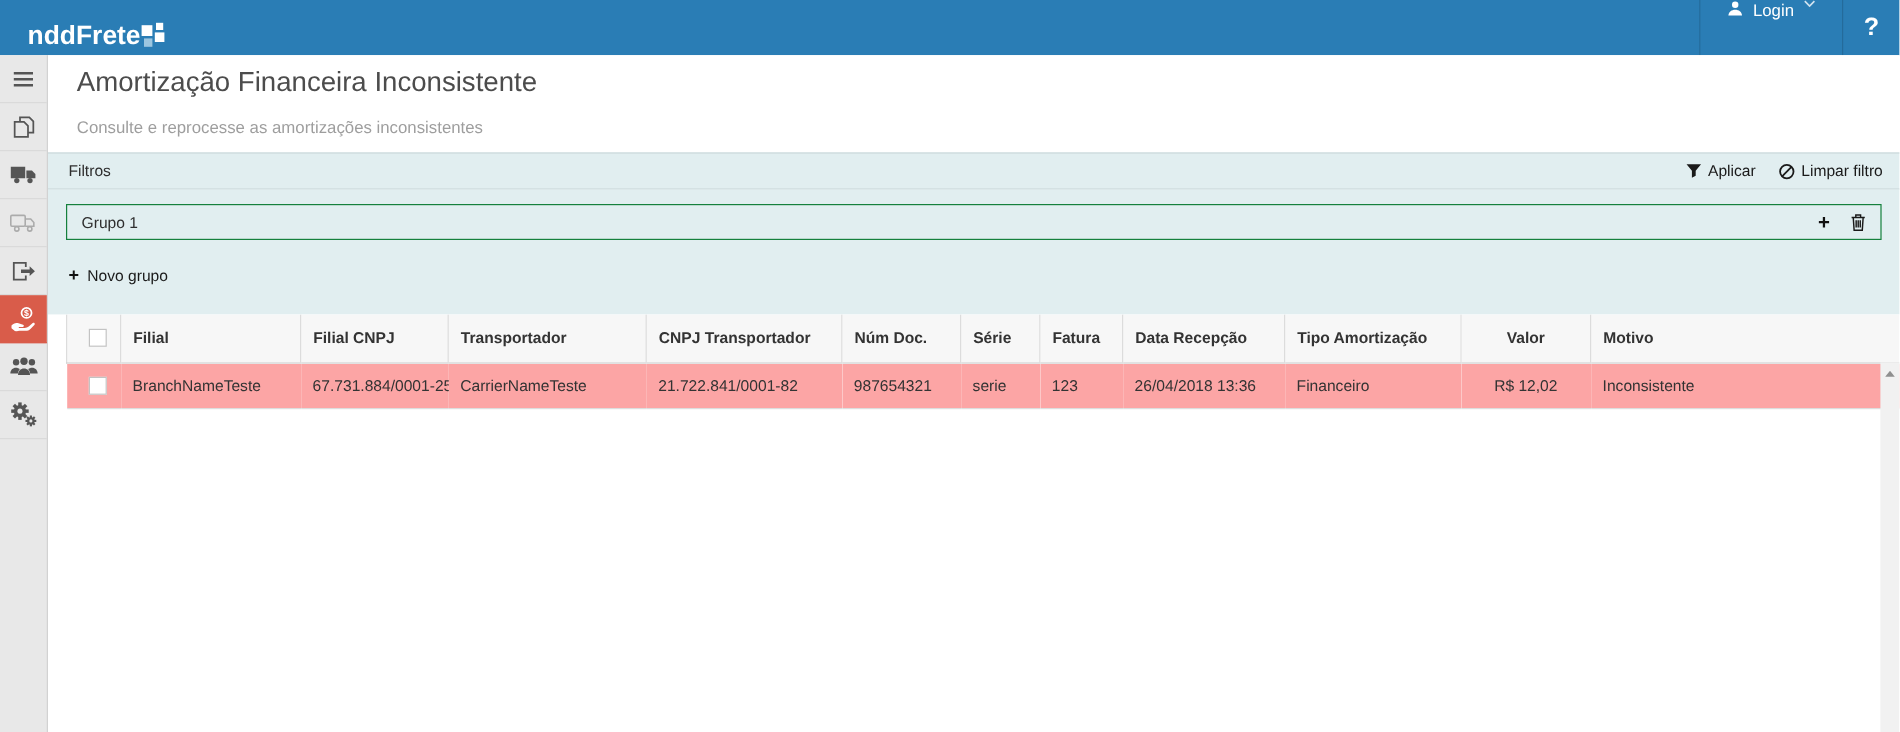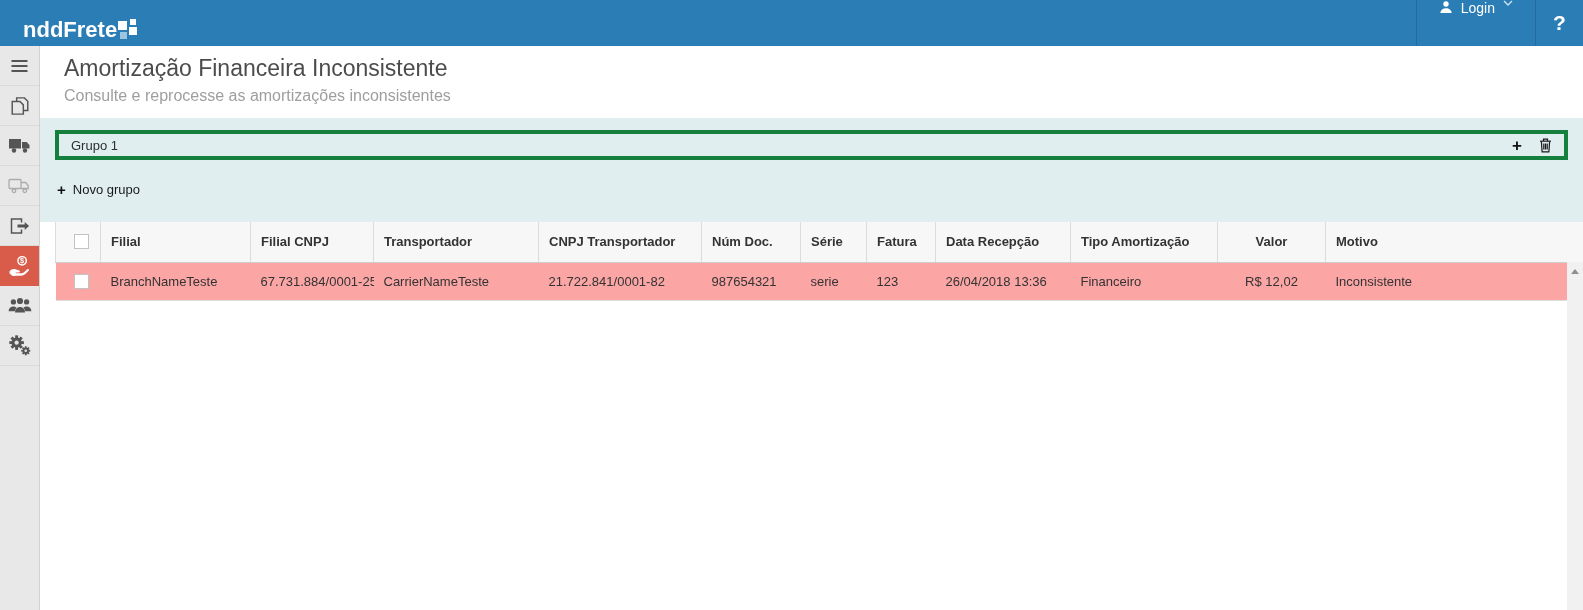--- a/index.html
+++ b/index.html
@@ -29,32 +29,32 @@
   .app { display:flex; height:574px; }
   .sidebar { width:40px; background:#e8e8e8; border-right:1px solid #d2d2d2; flex:0 0 40px; }
   .side-item { height:40px; display:flex; align-items:center; justify-content:center;
                border-bottom:1px solid #dadada; cursor:pointer; }
   .side-item.active { background:#d95c4a; border-bottom-color:#d95c4a; }
   .main { flex:1; display:flex; flex-direction:column; background:#fff; min-width:0; }
 
   
   .page-head { padding:9px 0 13px 24px; }
   .page-title { font-size:23px; font-weight:400; color:#4c4c4c; }
-  .page-subtitle { margin-top:5px; font-size:16px; color:#9e9e9e; }
+  .page-subtitle { margin-top:16px; font-size:14px; color:#9e9e9e; }
 
   
   .filter-bar { background:#e1eef0; border-top:1px solid #ccd9db; border-bottom:1px solid #ccd9db;
                 height:31px; display:flex; align-items:center; justify-content:space-between;
                 padding:0 14px 0 17px; }
   .filter-title { font-size:13px; color:#2e2e2e; }
   .filter-actions { display:flex; align-items:center; gap:19px; }
   .filter-action { display:flex; align-items:center; gap:5px; font-size:13px; color:#1a1a1a;
                    cursor:pointer; }
   .filter-panel { background:#e1eef0; padding:12px 15px 23px 15px; }
-  .group-box { height:30px; border:4px solid #15803d; display:flex; align-items:center;
+  .group-box { height:30px; border:1px solid #15803d; display:flex; align-items:center;
                justify-content:space-between; padding:0 12px 0 12px; cursor:pointer; }
   .group-name { font-size:13px; color:#2e2e2e; }
   .group-actions { display:flex; align-items:center; gap:17px; }
   .plus-glyph { font-size:17px; font-weight:bold; color:#111; line-height:1; cursor:pointer; }
   .trash-btn { display:flex; cursor:pointer; }
   .new-group { margin:22px 0 0 2px; display:inline-flex; align-items:center; gap:7px;
                font-size:13px; color:#1a1a1a; cursor:pointer; }
   .new-group .plus-glyph { font-size:15px; }
 
   
@@ -197,20 +197,38 @@
     </div>
   </div>
 
   <div class="main">
 
     <div class="page-head">
       <div class="page-title">Amortização Financeira Inconsistente</div>
       <div class="page-subtitle">Consulte e reprocesse as amortizações inconsistentes</div>
     </div>
 
+    <div class="filter-bar">
+      <span class="filter-title">Filtros</span>
+      <div class="filter-actions">
+        <div class="filter-action">
+          <svg class="icon" width="13" height="13" viewBox="0 0 14 13">
+            <path fill="#1a1a1a" d="M.5.5h13L8.7 6.2v4.5l-3.4 1.8V6.2z"></path>
+          </svg>
+          <span>Aplicar</span>
+        </div>
+        <div class="filter-action">
+          <svg class="icon" width="14" height="14" viewBox="0 0 14 14">
+            <circle cx="7" cy="7" r="5.6" fill="none" stroke="#1a1a1a" stroke-width="1.5"></circle>
+            <line x1="3.1" y1="10.9" x2="10.9" y2="3.1" stroke="#1a1a1a" stroke-width="1.5"></line>
+          </svg>
+          <span>Limpar filtro</span>
+        </div>
+      </div>
+    </div>
 
     <div class="filter-panel">
       <div class="group-box">
         <span class="group-name">Grupo 1</span>
         <div class="group-actions">
           <span class="plus-glyph">+</span>
           <span class="trash-btn">
             <svg class="icon" width="13" height="15" viewBox="0 0 13 15">
               <g fill="none" stroke="#1a1a1a" stroke-width="1.2">
                 <path d="M1 3.2h11"></path>

